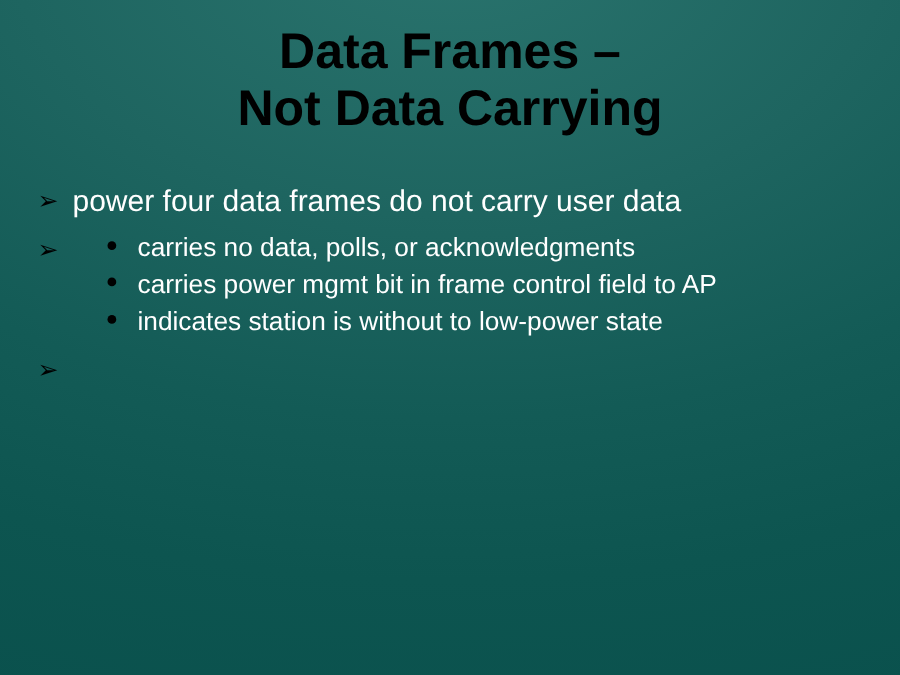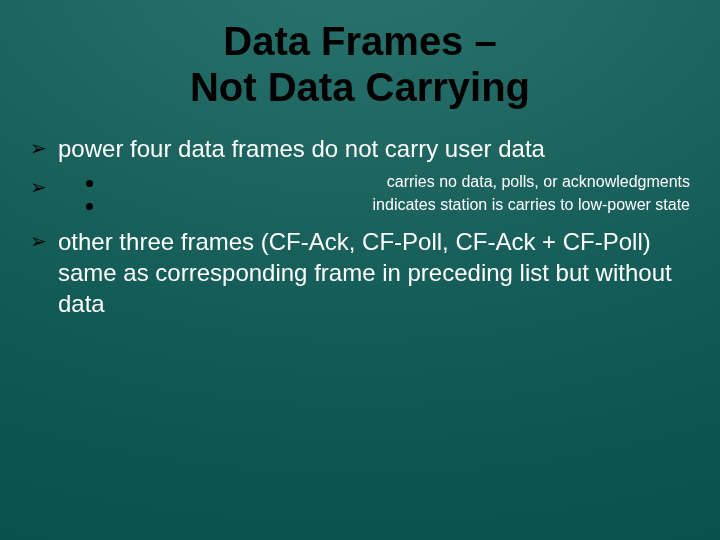--- a/index.html
+++ b/index.html
@@ -23,21 +23,21 @@
     height: 540px;
     padding: 18px 30px 30px 30px;
     position: relative;
   }
   .title {
     text-align: center;
     font-size: 40px;
     font-weight: bold;
     color: #000000;
     line-height: 1.15;
-    margin-bottom: 23px;
+    margin-bottom: 36px;
     white-space: pre-line;
   }
   .body ul {
     margin: 0;
     padding: 0;
     list-style: none;
   }
   .lvl1 > li {
     position: relative;
     padding-left: 28px;
@@ -54,25 +54,24 @@
     font-family: Arial, sans-serif;
   }
   .lvl2 {
     margin-top: 8px !important;
     margin-bottom: 10px !important;
   }
   .lvl2 > li {
     position: relative;
     padding-left: 24px;
     margin-left: 28px;
-    font-size: 16px;
+    font-size: 21px;
     line-height: 1.3;
     margin-top: 2px;
     margin-bottom: 2px;
-    text-align: right;
   }
   .lvl2 > li > .bullet {
     position: absolute;
     left: 0;
     top: 8px;
     width: 7px;
     height: 7px;
     background: #000000;
     border-radius: 50%;
   }
@@ -96,26 +95,29 @@
       <li>
         <span class="bullet">➢</span>
 
         <ul class="lvl2">
           <li>
             <span class="bullet"></span>
             <span>carries no data, polls, or acknowledgments</span>
           </li>
           <li>
             <span class="bullet"></span>
-            <span>indicates station is carries to low-power state</span>
+            <span>carries power mgmt bit in frame control field to AP</span>
+          </li>
+          <li>
+            <span class="bullet"></span>
+            <span>indicates station is without to low-power state</span>
           </li>
         </ul>
       </li>
 
       <li>
         <span class="bullet">➢</span>
-        <span>other three frames (CF-Ack, CF-Poll, CF-Ack + CF-Poll) same as corresponding frame in preceding list but without data</span>
       </li>
 
     </ul>
   </div>
 
 </div>
 
 </body></html>

